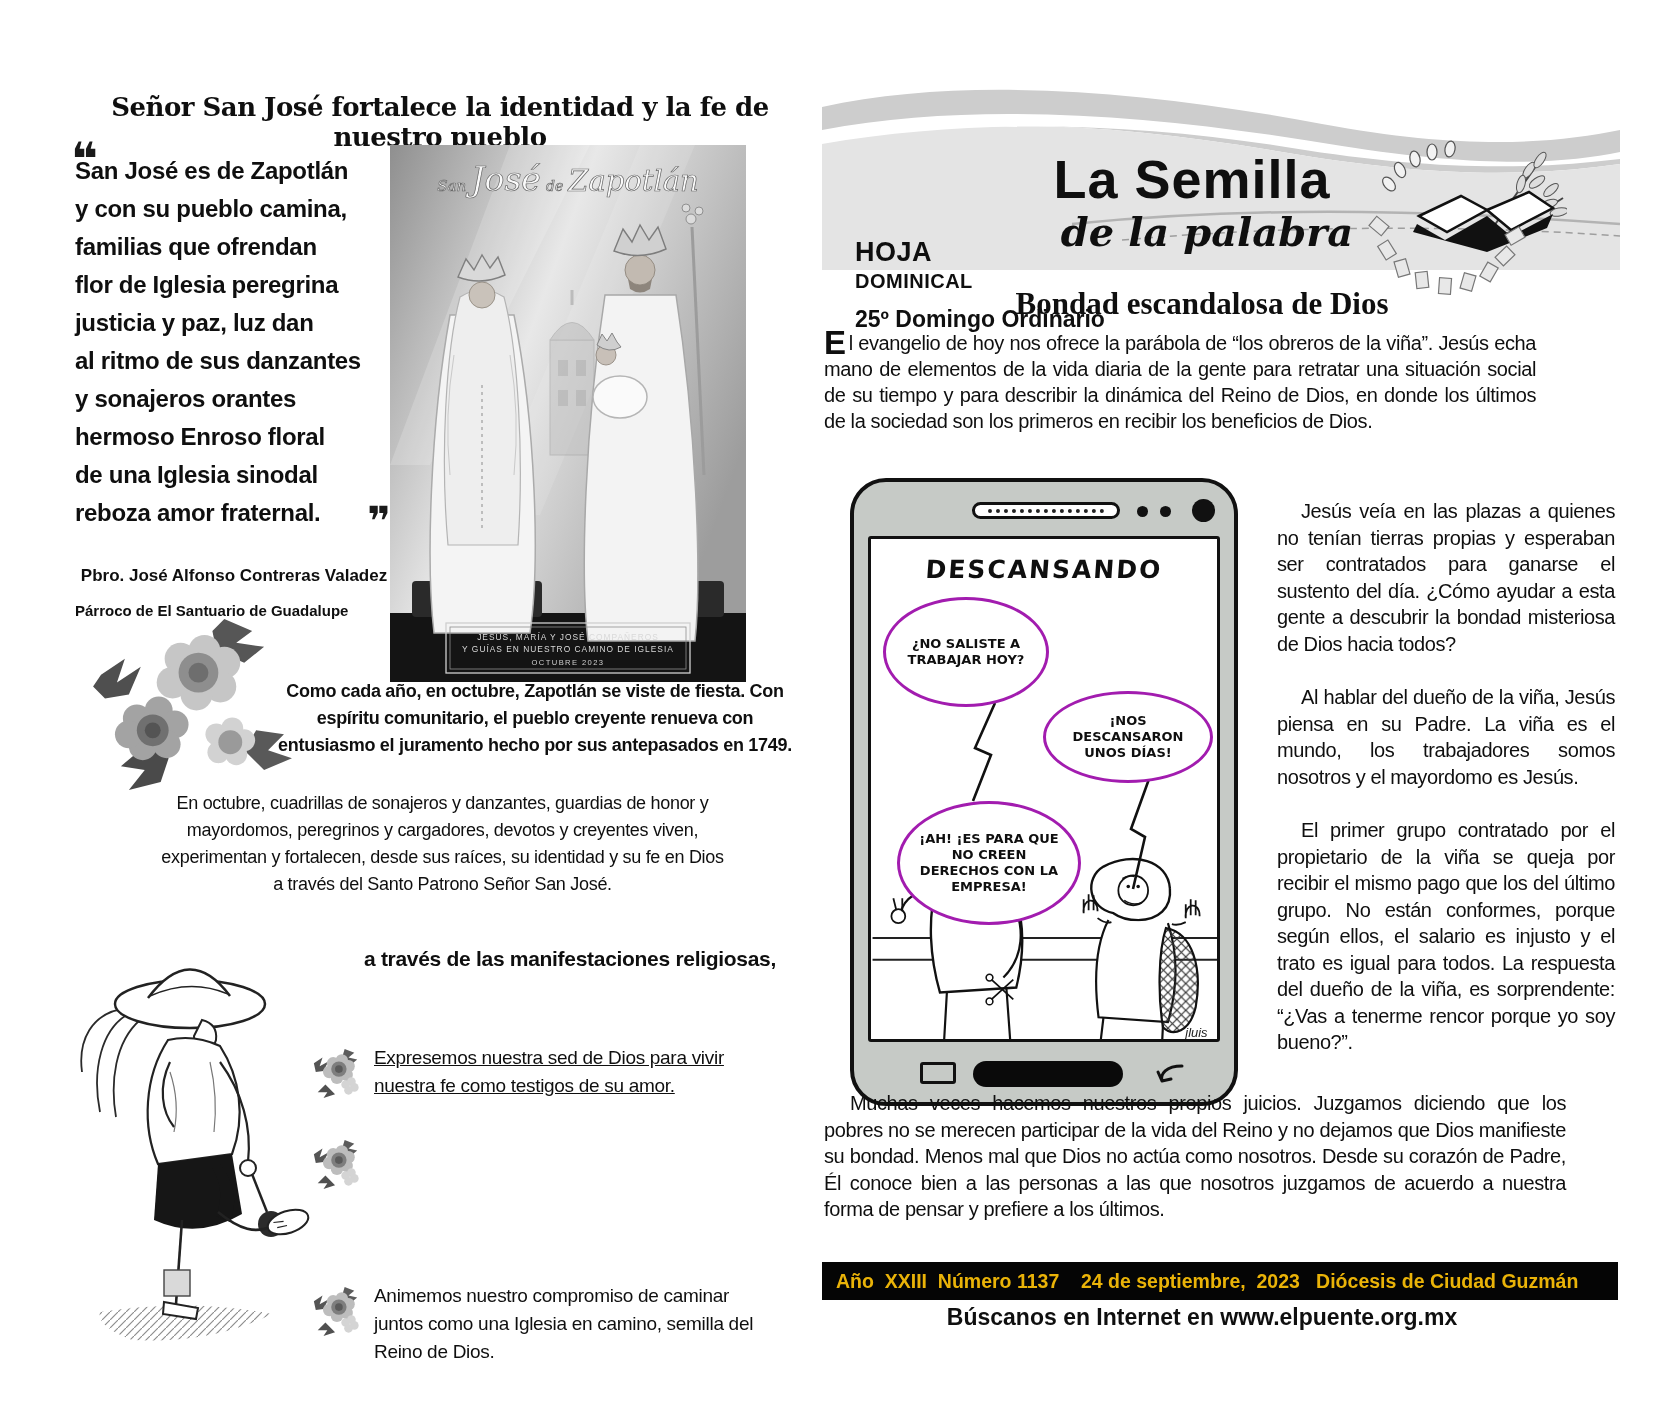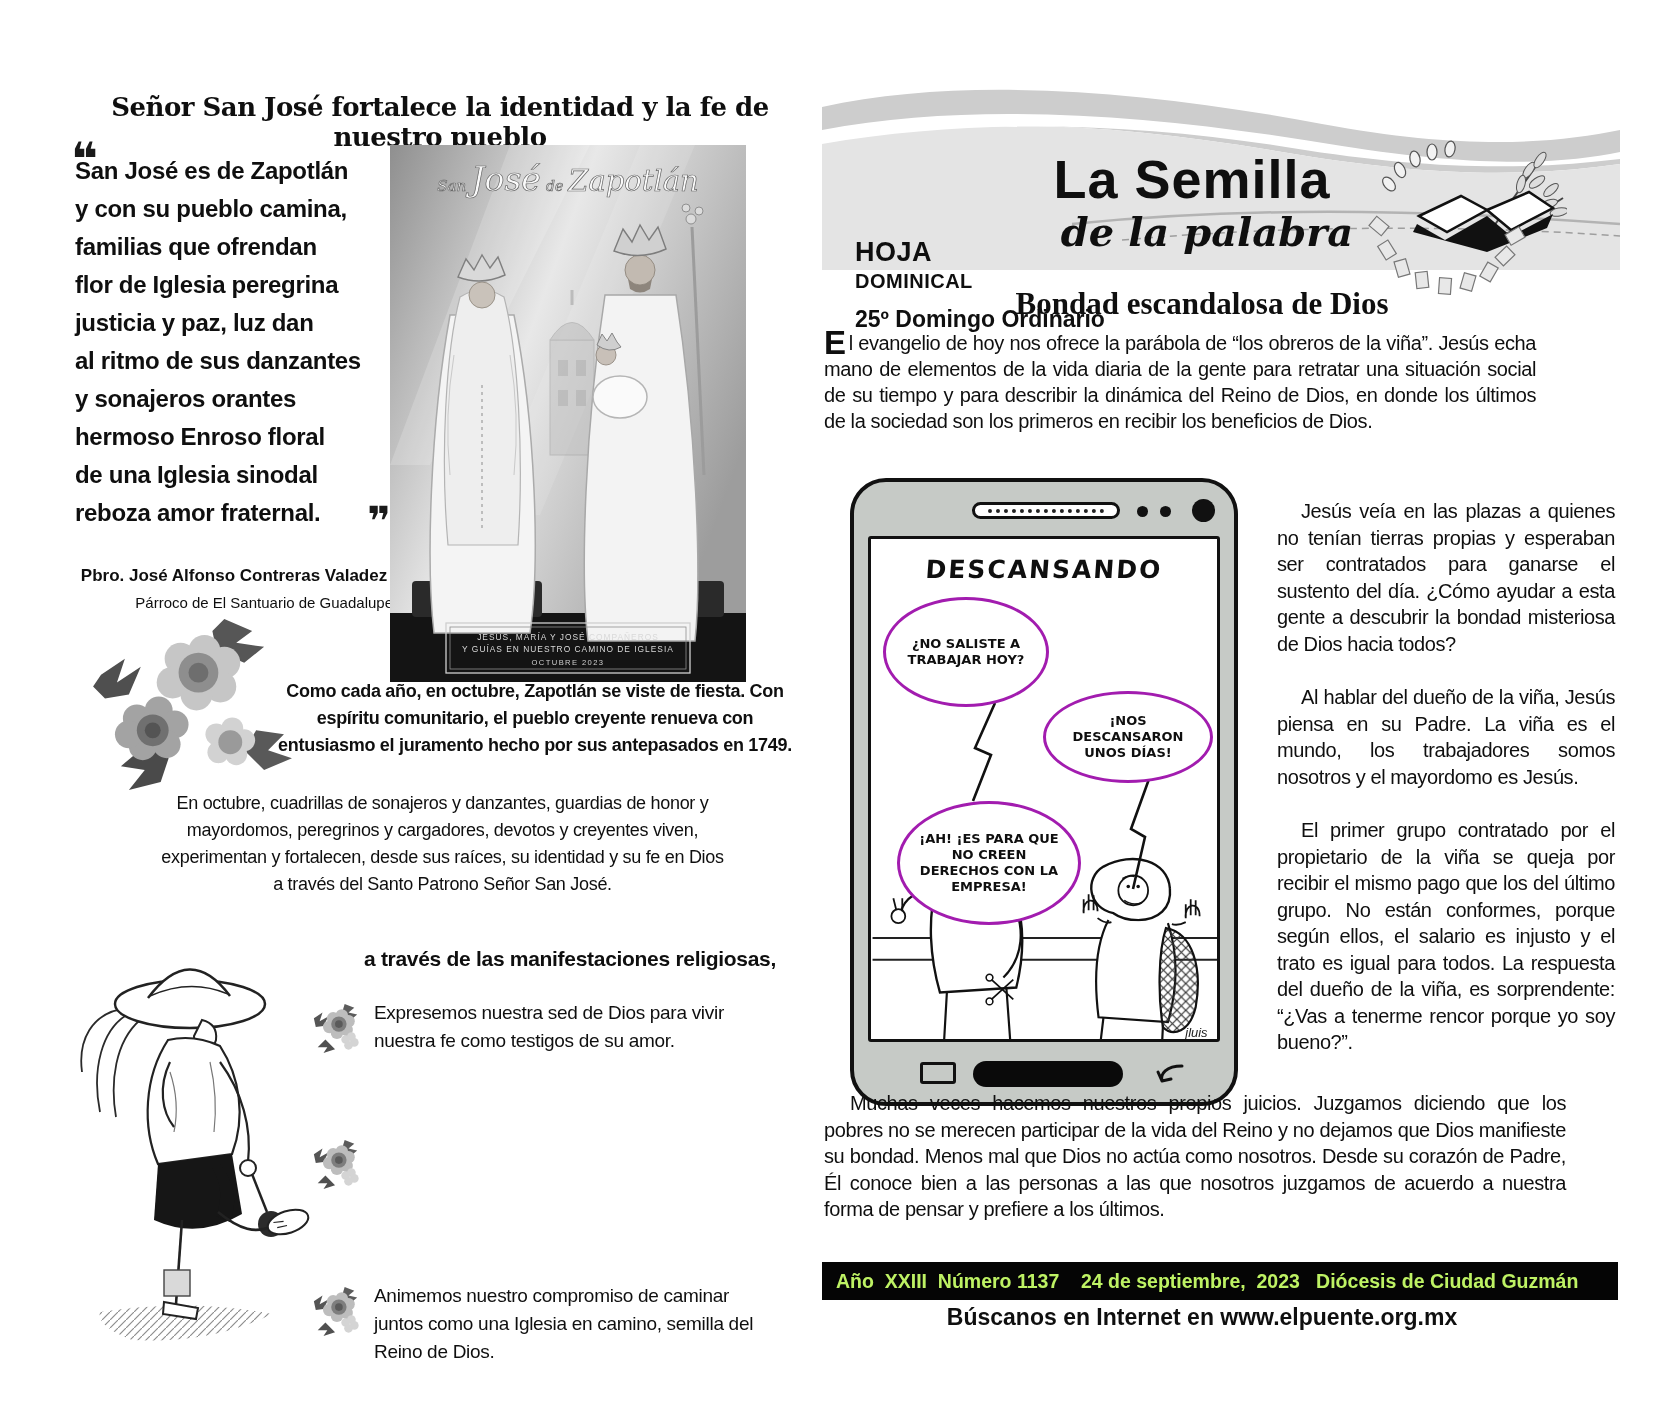--- a/index.html
+++ b/index.html
@@ -10,39 +10,39 @@
   .lp{position:absolute;left:75px;top:0;width:730px;height:1411px;}
   .lp-title{position:absolute;left:0;top:92px;width:730px;text-align:center;
             font-family:"DejaVu Serif",serif;font-weight:bold;font-size:26px;letter-spacing:-0.5px;}
   .quote-block{position:absolute;left:0;top:152px;width:318px;}
   .q-open{position:absolute;left:-4px;top:-20px;font-family:"DejaVu Sans",sans-serif;
           font-size:46px;font-weight:bold;color:#1a1a1a;}
   .q-lines{text-align:left;font-weight:bold;font-size:24px;line-height:38px;letter-spacing:-0.3px;}
   .q-close{text-align:right;font-family:"DejaVu Sans",sans-serif;font-size:40px;font-weight:bold;
            margin-top:-34px;padding-right:2px;color:#1a1a1a;}
   .q-author{margin-top:22px;text-align:center;font-weight:bold;font-size:17px;}
-  .q-role{text-align:right;font-weight:normal;font-size:15px;margin-top:8px;}
+  .q-role{text-align:left;font-weight:bold;font-size:15px;margin-top:16px;}
 
   .poster{position:absolute;left:315px;top:145px;width:356px;height:537px;}
 
   .flowers-decor{position:absolute;left:10px;top:615px;width:215px;height:175px;}
 
   .para-bold{position:absolute;left:200px;top:678px;width:520px;text-align:center;
              font-weight:bold;font-size:18px;line-height:27px;letter-spacing:-0.3px;}
   .para-plain{position:absolute;left:80px;top:790px;width:575px;text-align:center;
               font-size:18px;line-height:27px;letter-spacing:-0.3px;}
 
   .dancer{position:absolute;left:-5px;top:912px;width:270px;height:450px;}
 
   .lp-heading{position:absolute;left:255px;top:944px;width:480px;text-align:center;
               font-weight:bold;font-size:21px;line-height:29px;letter-spacing:-0.3px;}
   .bullet-row{position:absolute;left:235px;width:470px;display:flex;align-items:flex-start;}
   .bullet-row .flower-ic{flex:0 0 52px;width:52px;height:52px;margin-top:2px;}
   .bullet-row .b-text{margin-left:12px;font-size:19px;line-height:28px;letter-spacing:-0.3px;width:400px;}
-  .b1{top:999px;} .b2{top:1135px;} .b3{top:1282px;}
+  .b1{top:1044px;text-decoration:underline;} .b2{top:1135px;} .b3{top:1282px;}
 
   
   .rp{position:absolute;left:822px;top:0;width:798px;height:1411px;}
   .masthead{position:absolute;left:0;top:72px;width:798px;height:198px;}
   .mh-title1{position:absolute;left:185px;top:76px;width:370px;text-align:center;
              font-weight:bold;font-size:54px;letter-spacing:1px;}
   .mh-title2{position:absolute;left:215px;top:136px;width:340px;text-align:center;
              font-family:"DejaVu Serif",serif;font-style:italic;font-weight:bold;font-size:40px;}
   .mh-hoja{position:absolute;left:33px;top:165px;font-weight:bold;font-size:27px;letter-spacing:0.5px;}
   .mh-dominical{position:absolute;left:33px;top:198px;font-weight:bold;font-size:20px;letter-spacing:0.5px;}
@@ -81,21 +81,21 @@
   .tail{position:absolute;z-index:2;}
   .toon-chars{position:absolute;left:0;top:282px;width:350px;height:224px;z-index:1;}
 
   .col-right{position:absolute;left:455px;top:498px;width:338px;text-align:justify;
              font-size:20px;line-height:26.5px;letter-spacing:-0.4px;}
   .col-right p{margin:0 0 27px 0;text-indent:24px;}
 
   .art-outro{position:absolute;left:2px;top:1090px;width:742px;text-align:justify;
              font-size:20px;line-height:26.5px;letter-spacing:-0.4px;text-indent:26px;}
 
-  .foot-bar{position:absolute;left:0;top:1262px;width:796px;height:38px;background:#050505;color:#bef264;
+  .foot-bar{position:absolute;left:0;top:1262px;width:796px;height:38px;background:#050505;color:#eab308;
             display:flex;align-items:center;padding-left:14px;box-sizing:border-box;
             font-weight:bold;font-size:19.5px;white-space:pre;}
   .foot-web{position:absolute;left:0;top:1304px;width:760px;text-align:center;font-weight:bold;font-size:23px;}
 
   svg text{font-family:"Liberation Sans",sans-serif;}
   .poster-title{font-family:"DejaVu Serif",serif;font-style:italic;}
 </style>
 </head>
 <body>
 

